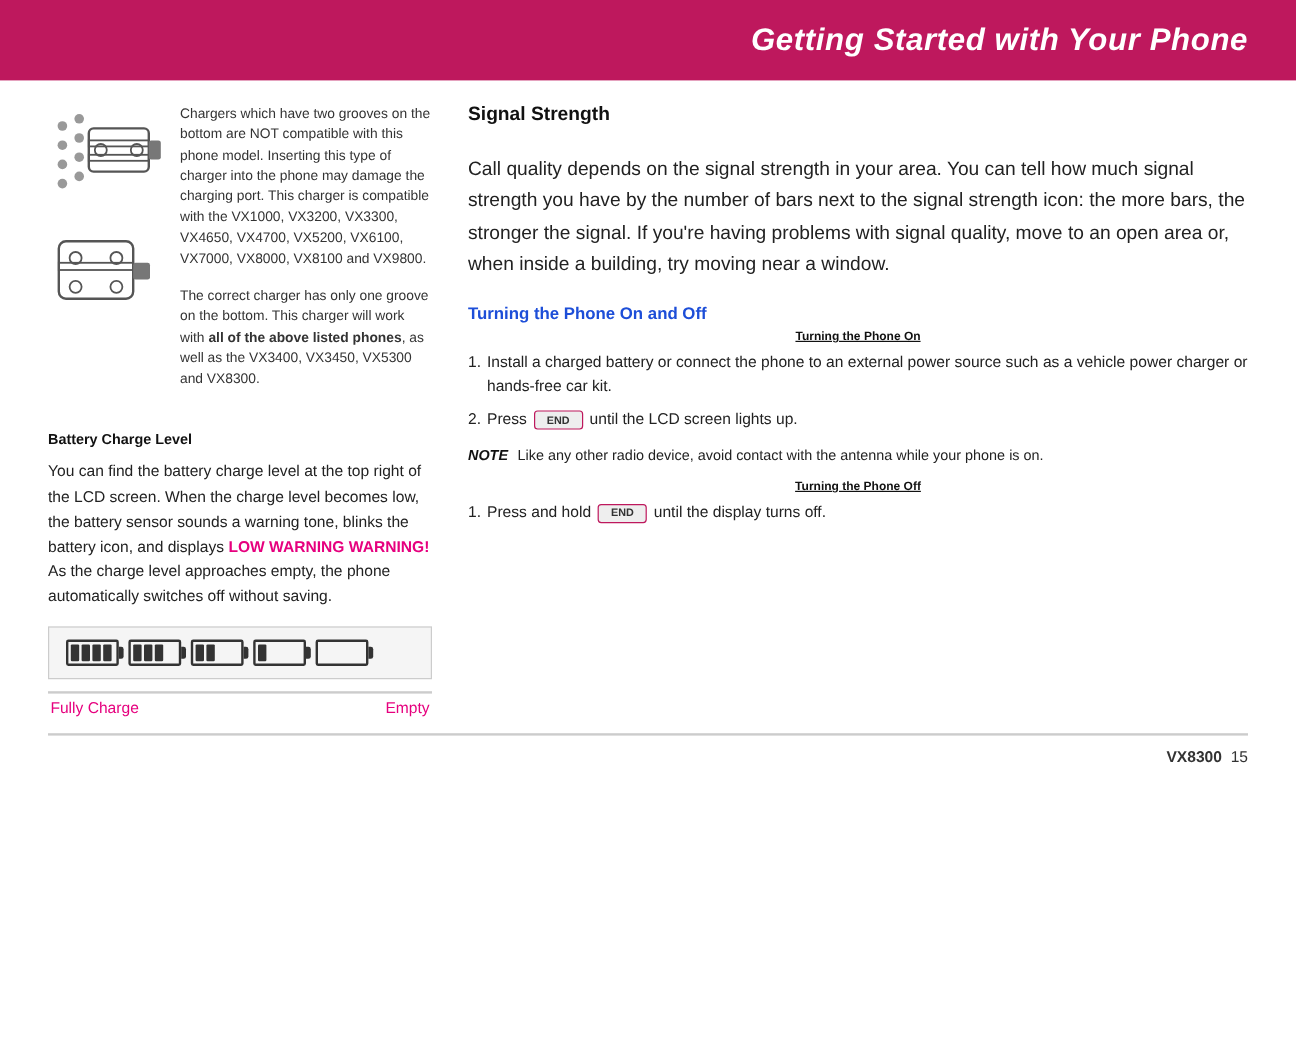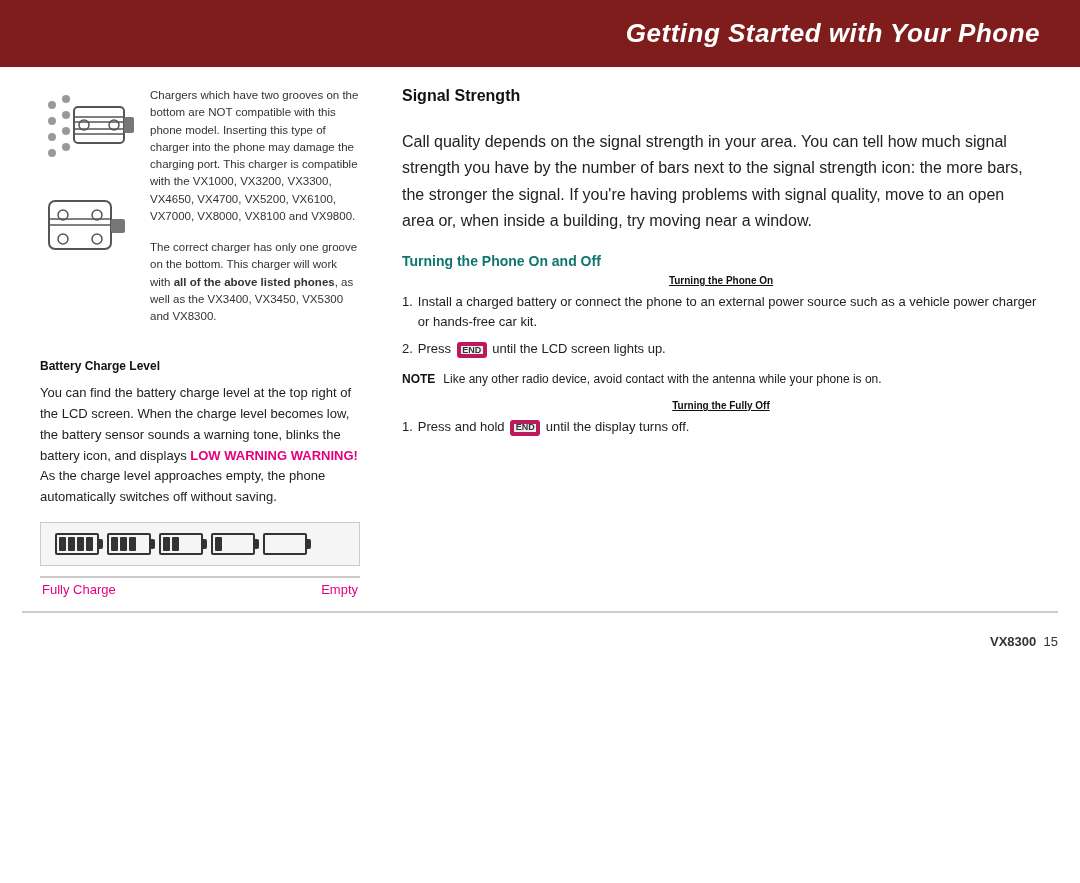--- a/index.html
+++ b/index.html
@@ -6,36 +6,36 @@
     body {
       font-family: Arial, Helvetica, sans-serif;
       font-size: 13px;
       background: #fff;
       width: 1080px;
       min-height: 883px;
       color: #222;
     }
 
     .header-bar {
-      background: #7f1d1d;
+      background: #be185d;
       padding: 18px 40px;
       text-align: right;
     }
     .header-title {
       color: #fff;
       font-size: 26px;
       font-weight: bold;
       font-style: italic;
       letter-spacing: 0.5px;
     }
 
     .main-content {
       display: flex;
       padding: 20px 40px 10px 40px;
-      gap: 42px;
+      gap: 30px;
     }
 
     .left-column {
       width: 320px;
       flex-shrink: 0;
     }
 
     .right-column {
       flex: 1;
     }
@@ -160,21 +160,21 @@
     }
 
     .phone-on-off-section {
       margin-bottom: 10px;
     }
 
     .subsection-heading {
       font-size: 14px;
       font-weight: bold;
       margin-bottom: 6px;
-      color: #0f766e;
+      color: #1d4ed8;
     }
 
     .subsubsection-heading {
       font-size: 10px;
       font-weight: bold;
       margin-bottom: 6px;
       color: #111;
       text-decoration: underline;
       text-align: center;
     }
@@ -203,43 +203,44 @@
       margin: 10px 0;
       font-size: 12px;
       line-height: 1.5;
     }
 
     .note-label {
       font-weight: bold;
       color: #111;
       font-size: 12px;
       flex-shrink: 0;
+      font-style: italic;
     }
 
     .press-icon {
       display: inline-flex;
       align-items: center;
       justify-content: center;
-      border: 4px solid #be185d;
+      border: 1px solid #be185d;
       border-radius: 3px;
-      width: 30px;
+      width: 41px;
       height: 16px;
       font-size: 9px;
       font-weight: bold;
       color: #333;
       background: #eee;
       vertical-align: middle;
       margin: 0 2px;
     }
 
     
     .footer {
       border-top: 2px solid #ccc;
-      margin: 0 22px;
-      padding: 21px 0;
+      margin: 0 40px;
+      padding: 10px 0;
       display: flex;
       justify-content: flex-end;
     }
 
     .page-number {
       font-size: 13px;
       color: #333;
     }
 
     .page-number .model {
@@ -379,21 +380,21 @@
           </li>
         </ol>
 
         <div class="note-box">
           <span class="note-label">NOTE</span>
           <span>Like any other radio device, avoid contact with the antenna while your phone is on.</span>
         </div>
       </div>
 
       <div style="margin-top: 12px;">
-        <div class="subsubsection-heading">Turning the Fully Off</div>
+        <div class="subsubsection-heading">Turning the Phone Off</div>
         <ol class="numbered-list">
           <li>
             <span class="num">1.</span>
             <span>
               Press and hold <span class="press-icon">END</span> until the display turns off.
             </span>
           </li>
         </ol>
       </div>
     </div>

